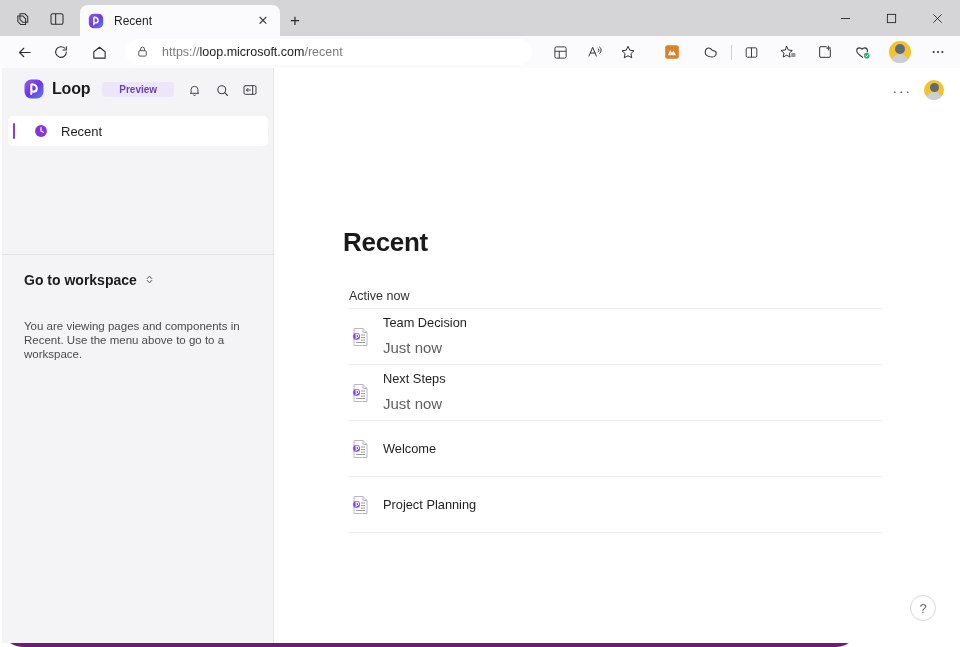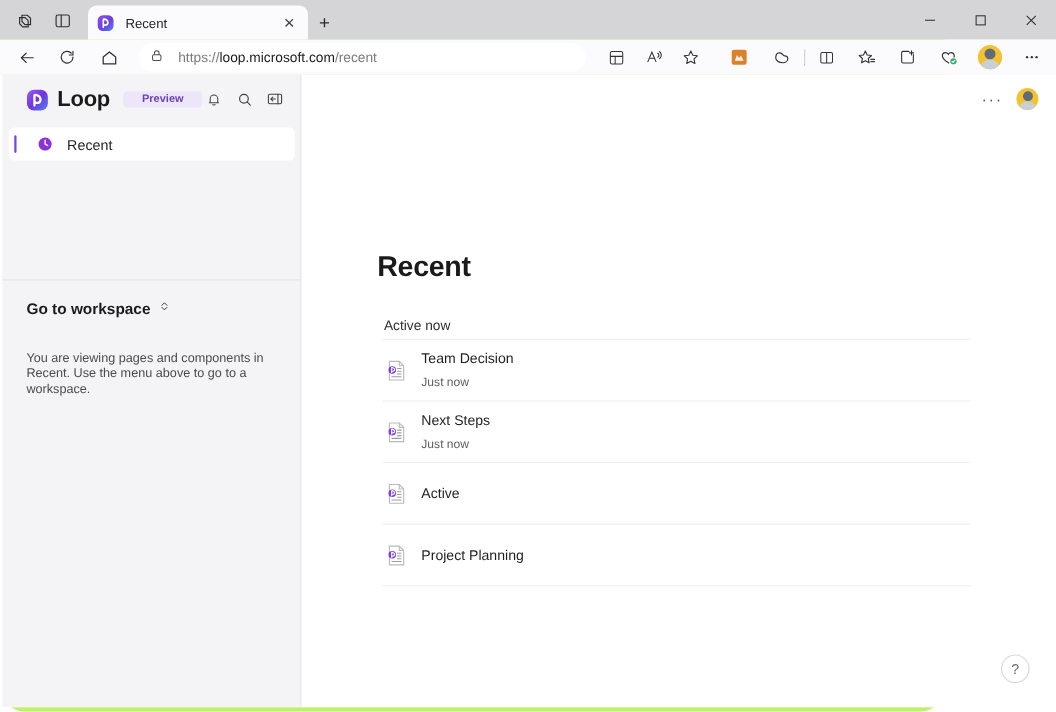--- a/index.html
+++ b/index.html
@@ -5,21 +5,21 @@
   * { box-sizing: border-box; margin: 0; padding: 0; }
   html, body {
     width: 960px; height: 647px;
     font-family: "Liberation Sans", sans-serif;
     background: #ffffff;
     overflow: hidden;
   }
   #app {
     position: relative;
     width: 859px; height: 647px;
-    background: #bef264;
+    background: #701a75;
     border-radius: 23px;
   }
 
   
   .titlebar {
     position: absolute; left: 0; top: 0; width: 960px; height: 36px;
     background: #d5d5d8;
   }
   .tb-icon {
     position: absolute; top: 8px; width: 22px; height: 22px;
@@ -122,21 +122,21 @@
   .sidebar {
     position: absolute; left: 2px; top: 0; width: 272px; height: 575px;
     background: #f4f4f6; border-right: 1px solid #e6e6e8;
   }
   .sb-header { position: absolute; left: 0; top: 0; width: 272px; height: 42px; }
   .loop-brand {
     position: absolute; left: 22px; top: 11px;
     display: flex; align-items: center; gap: 8px;
   }
   .loop-logo { width: 20px; height: 20px; flex: 0 0 20px; }
-  .loop-word { font-size: 20px; font-weight: bold; color: #1b1b1b; letter-spacing: -0.2px; }
+  .loop-word { font-size: 16px; font-weight: bold; color: #1b1b1b; letter-spacing: -0.2px; }
   .preview-pill {
     margin-left: 4px; padding: 2px 17px; border-radius: 4px;
     background: #ece6f8; color: #6b3fb8; font-size: 10px; font-weight: bold;
   }
   .sb-head-actions { position: absolute; right: 14px; top: 12px; display: flex; gap: 8px; }
   .sb-head-btn {
     width: 20px; height: 20px; display: flex; align-items: center;
     justify-content: center; color: #41404a;
   }
 
@@ -213,21 +213,21 @@
     position: relative; display: flex; align-items: center;
     height: 56px; border-top: 1px solid #ededee;
   }
   .row:first-of-type { border-top: 1px solid #ededee; }
   .row-last-border {
     border-top: 1px solid #ededee; height: 0;
   }
   .page-icon { width: 24px; height: 24px; flex: 0 0 24px; margin-right: 11px; }
   .row-text { display: flex; flex-direction: column; justify-content: center; gap: 8px; }
   .row-title { font-size: 12.8px; color: #1f1f1f; line-height: 1.25; }
-  .row-sub { font-size: 11px; color: #5f5f62; line-height: 1.25; }
+  .row-sub { font-size: 15px; color: #5f5f62; line-height: 1.25; }
 
   .help-btn {
     position: absolute; right: 22px; bottom: 22px; width: 26px; height: 26px;
     border-radius: 50%; border: 1px solid #d8d8da; background: #fff;
     display: flex; align-items: center; justify-content: center;
     font-size: 13px; color: #6a6a6e;
   }
 </style>
 </head>
 <body>
@@ -522,21 +522,21 @@
               <path d="M15 3.5 V7.5 H19" fill="none" stroke="#b9b9bd" stroke-width="1"></path>
               <circle cx="8.6" cy="11.4" r="3.4" fill="#7b3fe4"></circle>
               <path d="M8.1 13.6 L8.1 9.4 C8.1 9.1 8.4 9 8.7 9.1 C9.9 9.3 10.7 10 10.7 11 C10.7 11.9 10 12.5 9.1 12.5" fill="none" stroke="#ffffff" stroke-width="1.1" stroke-linecap="round"></path>
               <line x1="13" y1="10" x2="17" y2="10" stroke="#9a9aa0" stroke-width="1"></line>
               <line x1="13" y1="12.5" x2="17" y2="12.5" stroke="#9a9aa0" stroke-width="1"></line>
               <line x1="13" y1="15" x2="17" y2="15" stroke="#9a9aa0" stroke-width="1"></line>
               <line x1="8" y1="17.5" x2="17" y2="17.5" stroke="#9a9aa0" stroke-width="1"></line>
             </svg>
           </span>
           <span class="row-text">
-            <span class="row-title">Active</span>
+            <span class="row-title">Welcome</span>
           </span>
         </div>
 
         <div class="row">
           <span class="page-icon">
             <svg width="24" height="24" viewBox="0 0 24 24">
               <path d="M6 3.5 H15 L19 7.5 V20.5 H6 Z" fill="#ffffff" stroke="#b9b9bd" stroke-width="1"></path>
               <path d="M15 3.5 V7.5 H19" fill="none" stroke="#b9b9bd" stroke-width="1"></path>
               <circle cx="8.6" cy="11.4" r="3.4" fill="#7b3fe4"></circle>
               <path d="M8.1 13.6 L8.1 9.4 C8.1 9.1 8.4 9 8.7 9.1 C9.9 9.3 10.7 10 10.7 11 C10.7 11.9 10 12.5 9.1 12.5" fill="none" stroke="#ffffff" stroke-width="1.1" stroke-linecap="round"></path>

